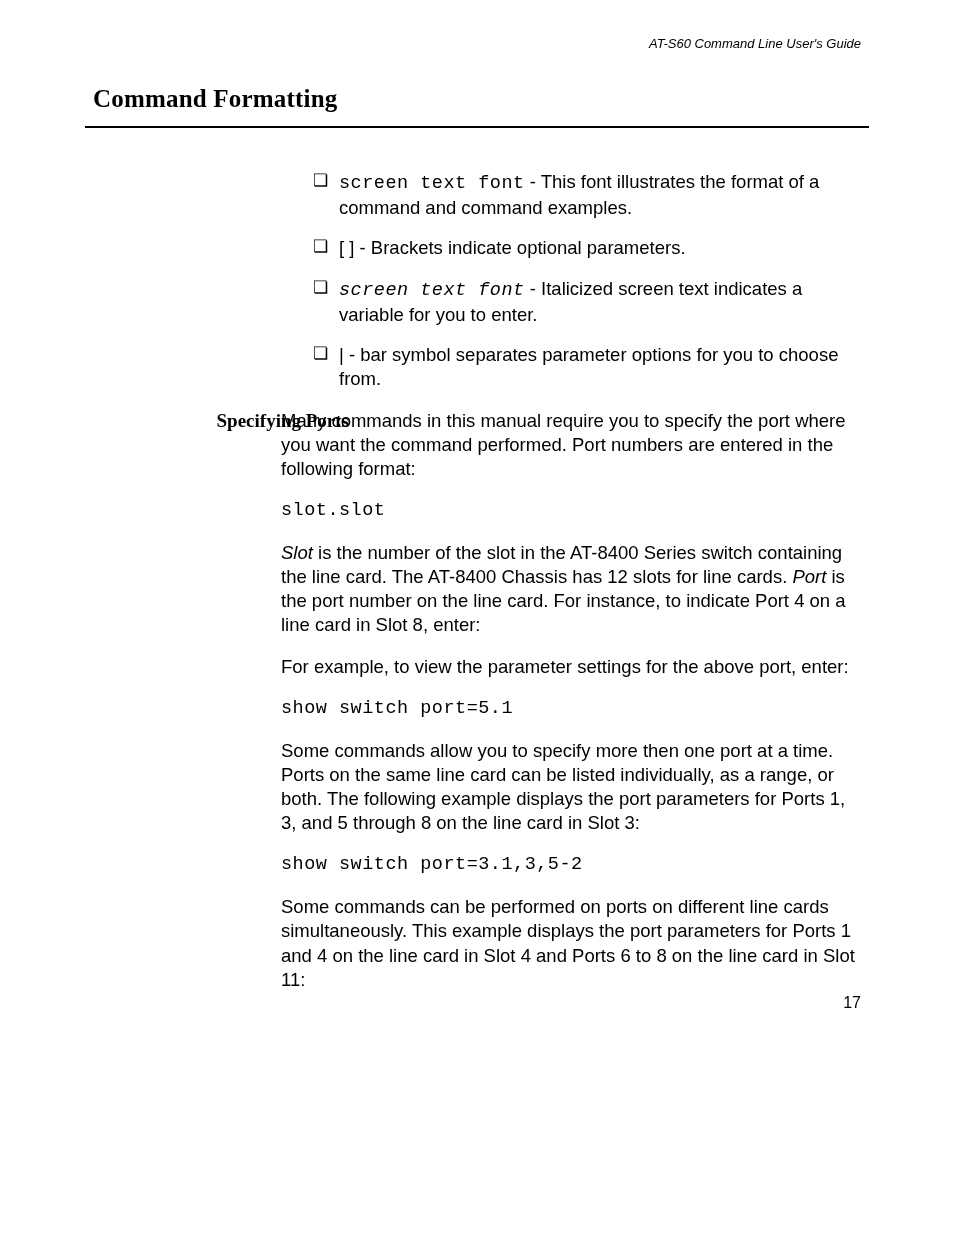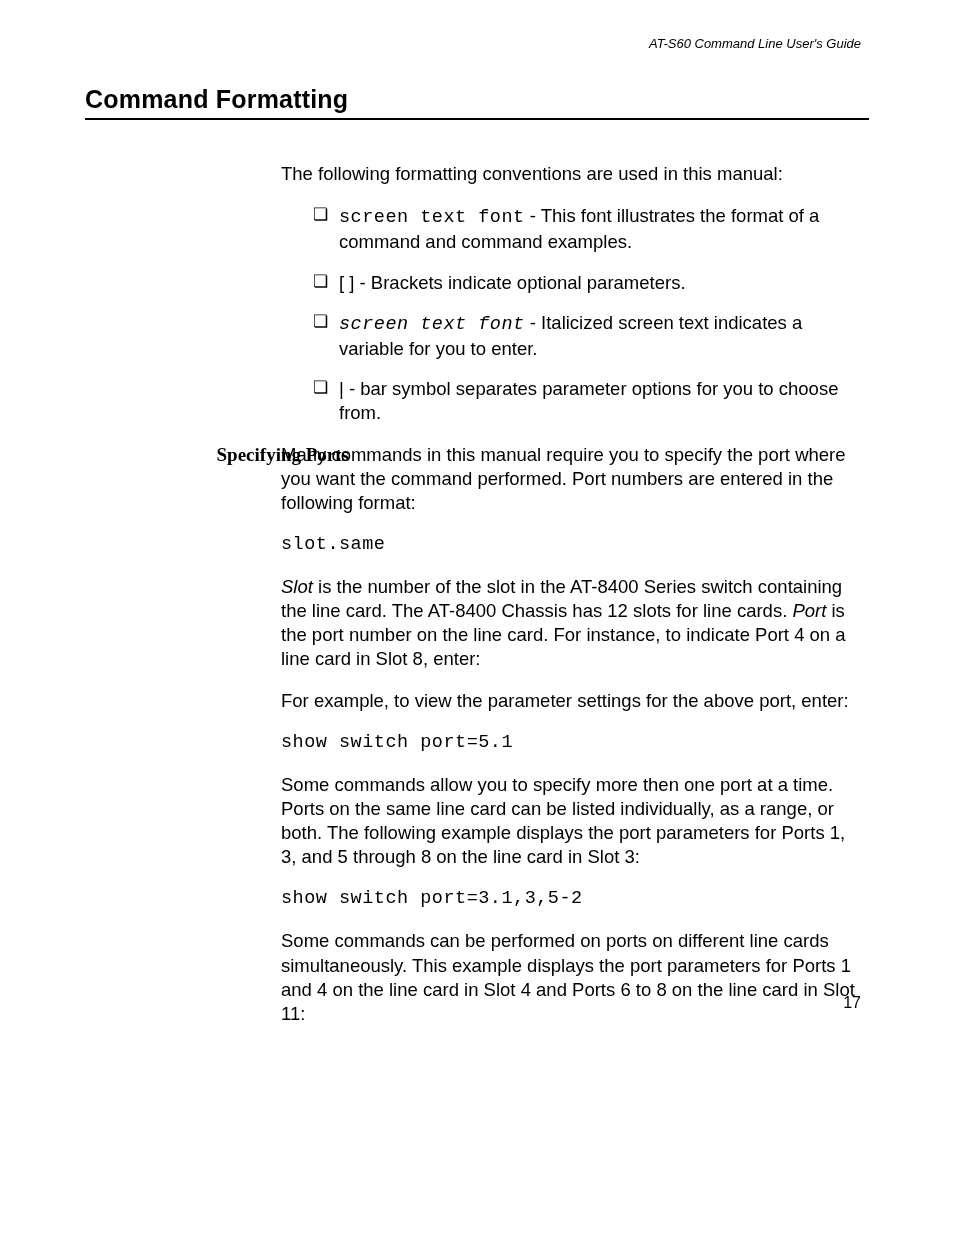--- a/index.html
+++ b/index.html
@@ -28,24 +28,24 @@
     color: #000;
     margin-bottom: 30px;
     margin-right: 8px;
   }
   .title-row {
     border-bottom: 2px solid #000;
     padding-bottom: 3px;
     margin-bottom: 42px;
   }
   .title-row h1 {
-    font-family: Liberation Sans, sans-serif;
+    font-family: Liberation Serif, serif;
     font-weight: bold;
     font-size: 25px;
-    margin: 0;
+    margin: 8px;
     letter-spacing: 0.2px;
   }
   .body-col {
     margin-left: 196px;   
     margin-right: 8px;
   }
   .intro { margin-bottom: 18px; }
   ul.bullets {
     list-style: none;
     padding: 0;
@@ -93,21 +93,20 @@
 
 <div class="page">
 
   <div class="running-head">AT-S60 Command Line User's Guide</div>
 
   <div class="title-row">
     <h1>Command Formatting</h1>
   </div>
 
   <div class="body-col">
-    <div class="intro">The following formatting conventions are used in this manual:</div>
 
     <ul class="bullets">
       <li>
         <span class="mono">screen text font</span><span> - This font illustrates the format of a command and command examples.</span>
       </li>
       <li>
         <span>[ ] - Brackets indicate optional parameters.</span>
       </li>
       <li>
         <span class="mono italic">screen text font</span><span> - Italicized screen text indicates a variable for you to enter.</span>
@@ -115,21 +114,21 @@
       <li>
         <span>| - bar symbol separates parameter options for you to choose from.</span>
       </li>
     </ul>
   </div>
 
   <div class="section">
     <div class="side-heading">Specifying Ports</div>
     <div class="body-col">
       <div class="para">Many commands in this manual require you to specify the port where you want the command performed. Port numbers are entered in the following format:</div>
-      <div class="code-line">slot.same</div>
+      <div class="code-line">slot.slot</div>
       <div class="para">
         <span class="italic">Slot</span><span> is the number of the slot in the AT-8400 Series switch containing the line card. The AT-8400 Chassis has 12 slots for line cards. </span><span class="italic">Port</span><span> is the port number on the line card. For instance, to indicate Port 4 on a line card in Slot 8, enter:</span>
       </div>
       <div class="para">For example, to view the parameter settings for the above port, enter:</div>
       <div class="code-line">show switch port=5.1</div>
       <div class="para">Some commands allow you to specify more then one port at a time. Ports on the same line card can be listed individually, as a range, or both. The following example displays the port parameters for Ports 1, 3, and 5 through 8 on the line card in Slot 3:</div>
       <div class="code-line">show switch port=3.1,3,5-2</div>
       <div class="para">Some commands can be performed on ports on different line cards simultaneously. This example displays the port parameters for Ports 1 and 4 on the line card in Slot 4 and Ports 6 to 8 on the line card in Slot 11:</div>
     </div>
   </div>

